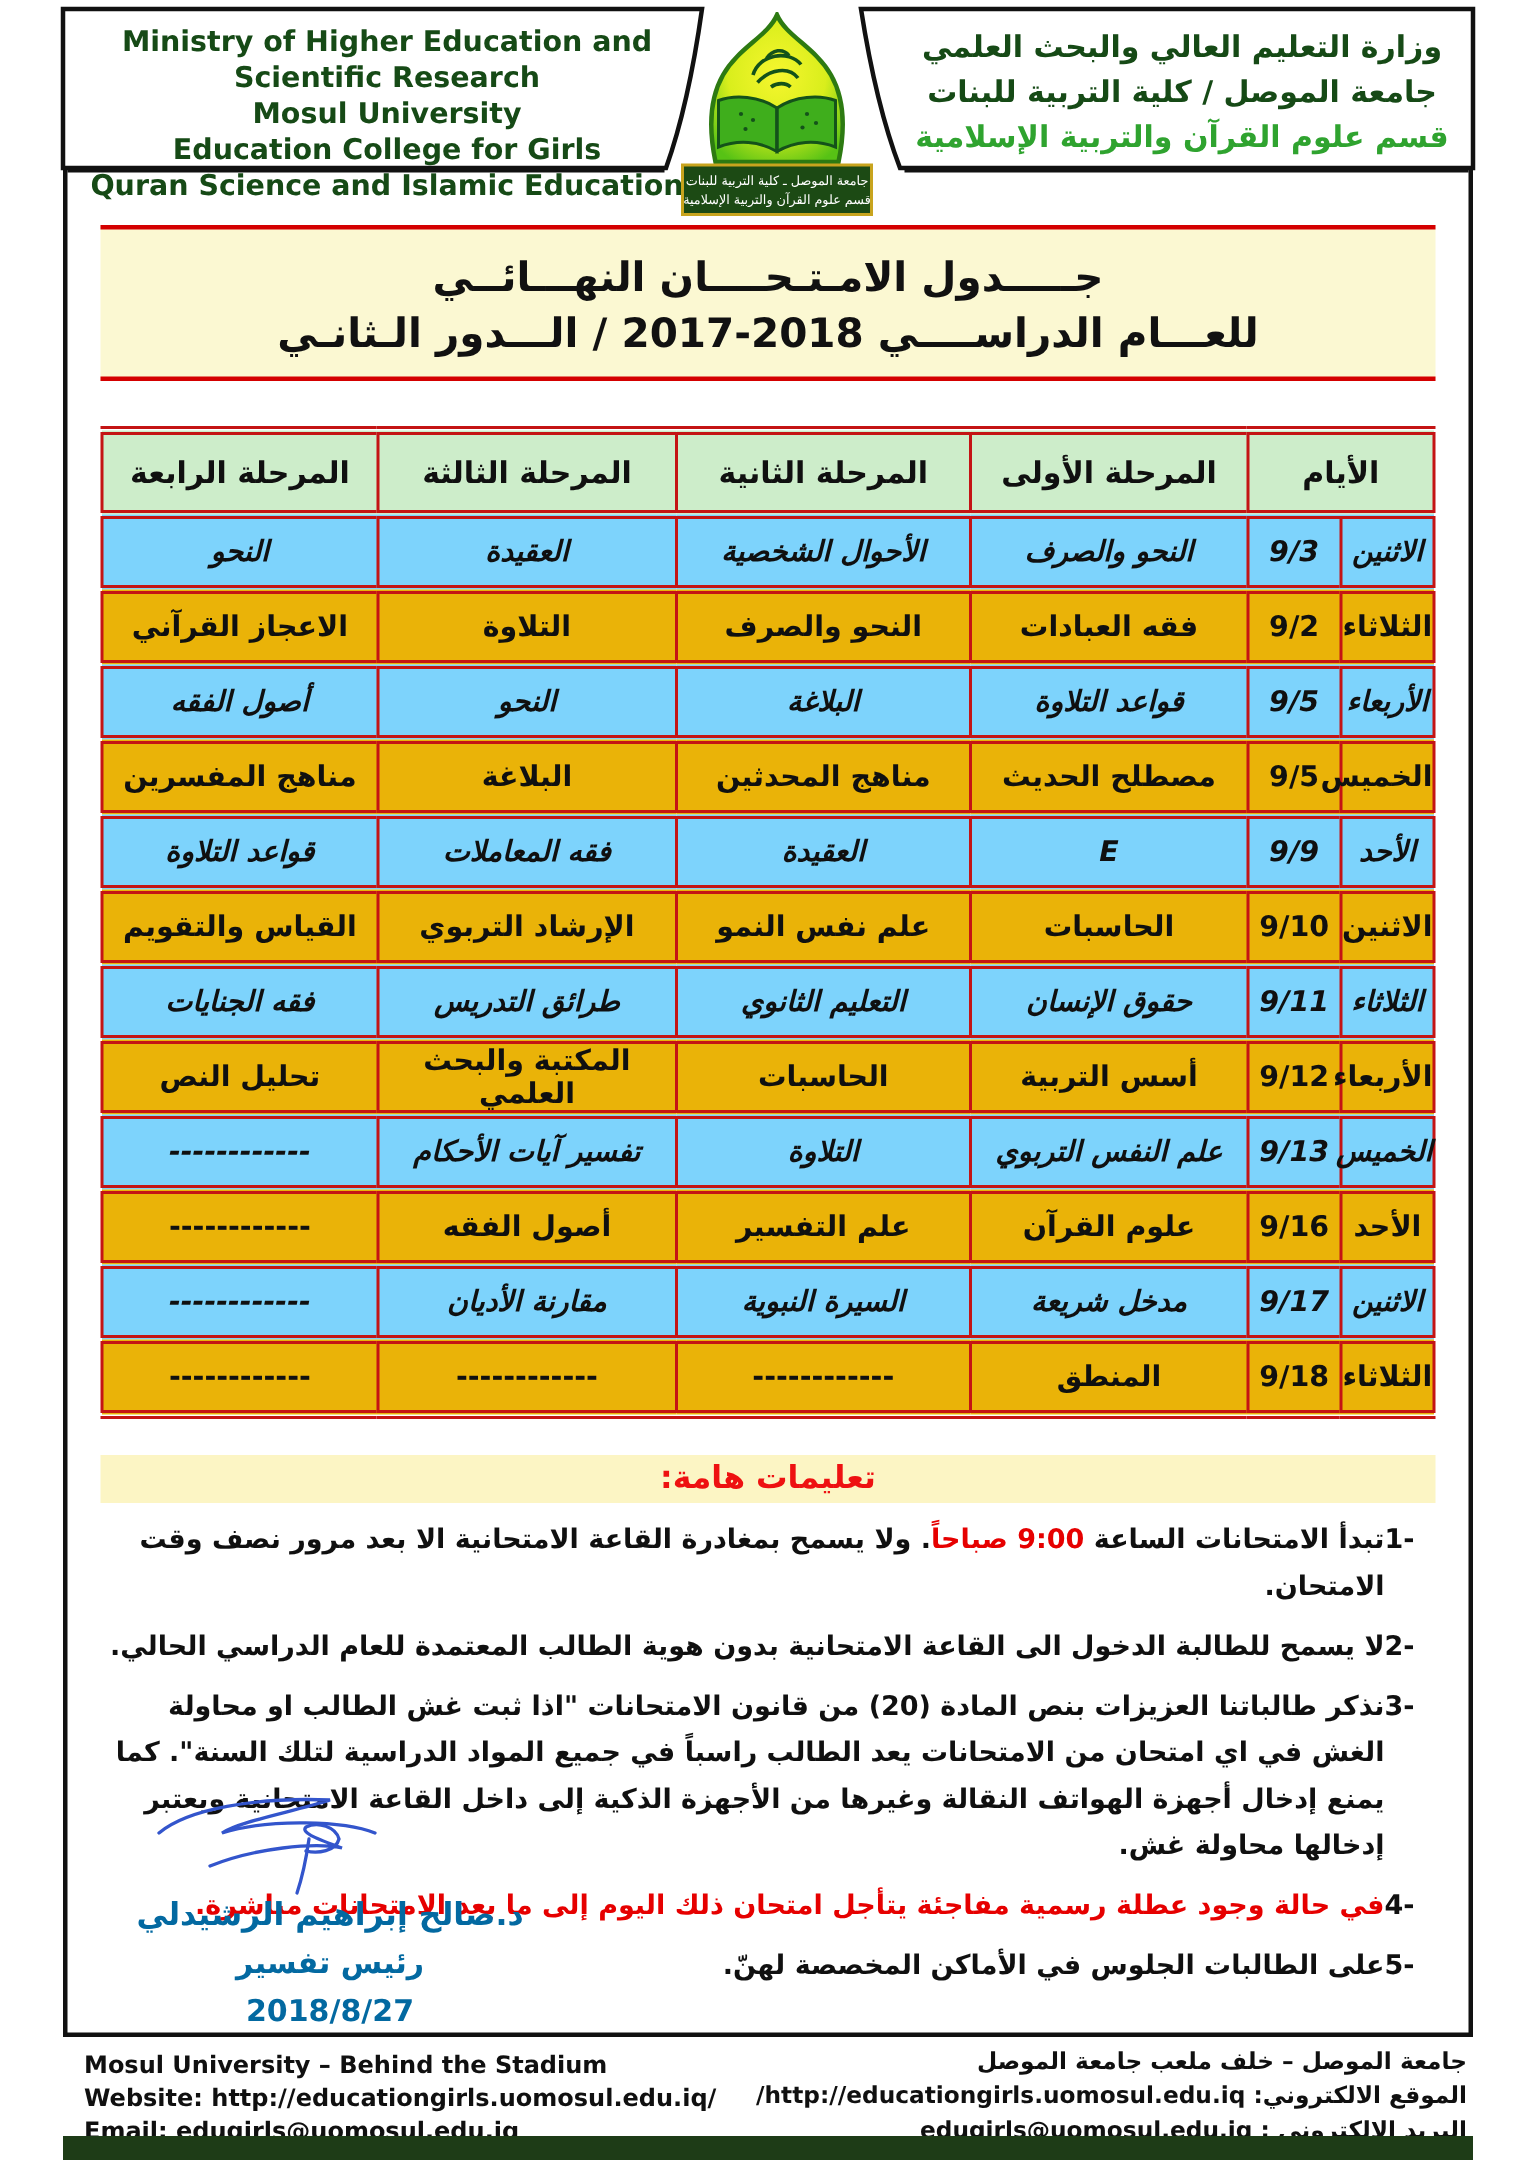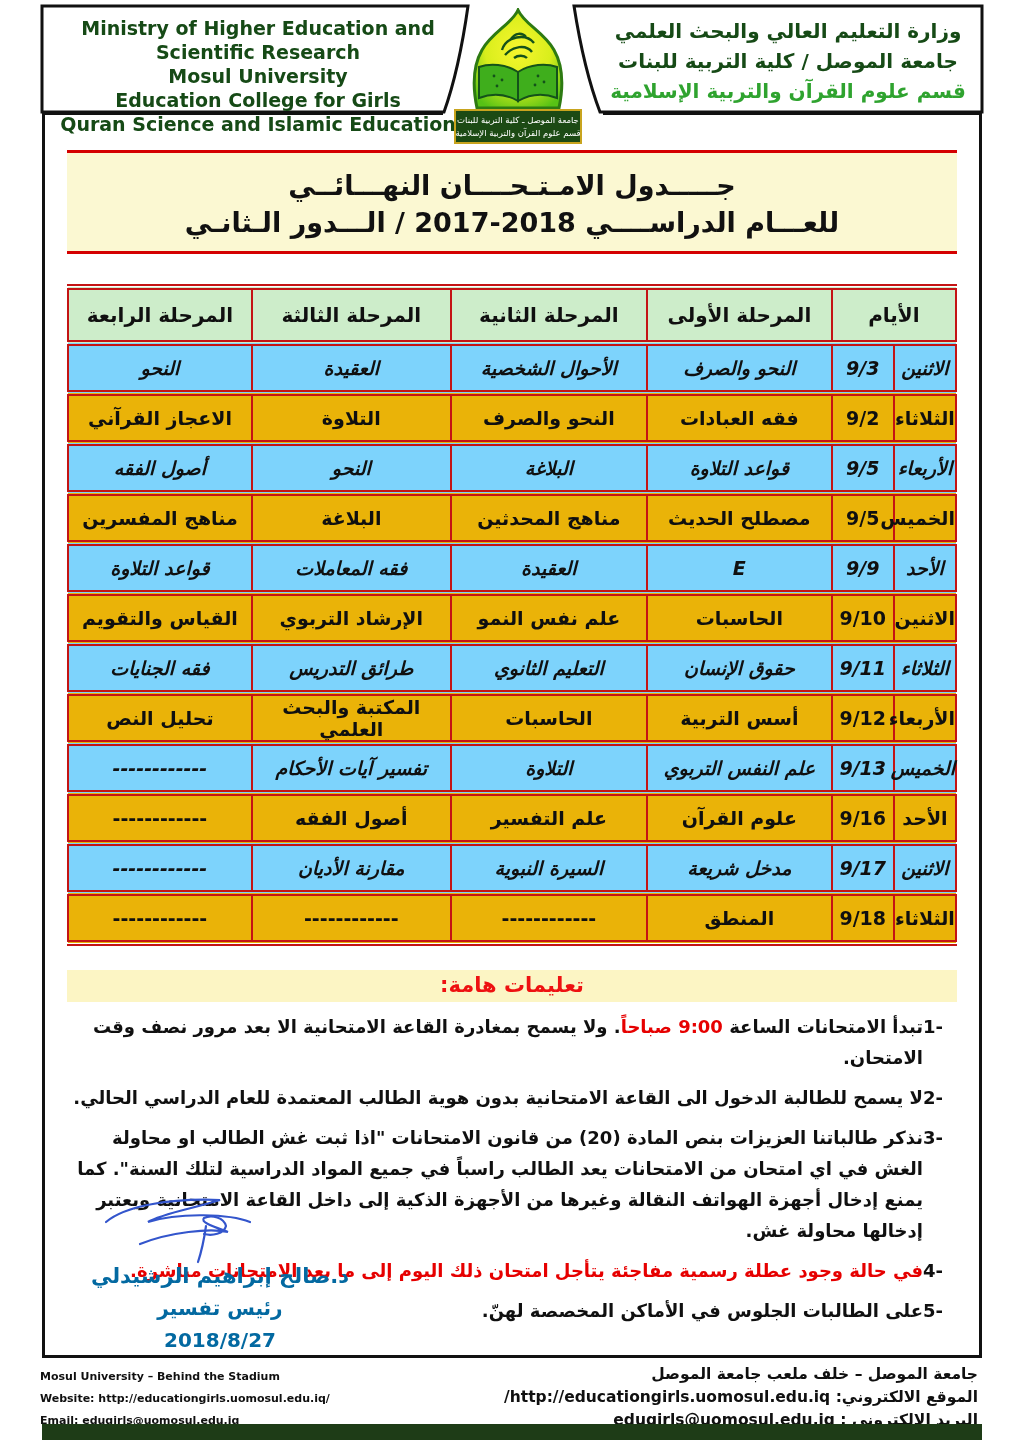--- a/index.html
+++ b/index.html
@@ -56,21 +56,21 @@
 
   
   .sig-svg { position:absolute; left:100px; top:1192px; z-index:4; }
   .sig-block { position:absolute; left:70px; top:1260px; width:300px; text-align:center;
                font-weight:700; color:#0369a1; }
   .sig-name { font-size:21px; line-height:32px; }
   .sig-title { font-size:20px; line-height:32px; }
   .sig-date { font-size:20px; line-height:32px; direction:ltr; }
 
   
-  .footer-left { position:absolute; left:40px; top:1366px; font-size:11px; font-weight:700;
+  .footer-left { position:absolute; left:56px; top:1366px; font-size:16px; font-weight:700;
                  color:#101010; line-height:22px; }
   .footer-right { position:absolute; right:46px; top:1363px; direction:rtl; text-align:right;
                   font-size:15.5px; font-weight:700; color:#101010; line-height:23px; }
   .footer-right .url { direction:ltr; unicode-bidi:isolate; }
   .footer-bar { position:absolute; left:42px; top:1424px; width:940px; height:16px; background:#1e3c17; }
 </style>
 </head>
 <body>
 
 <div id="page">

